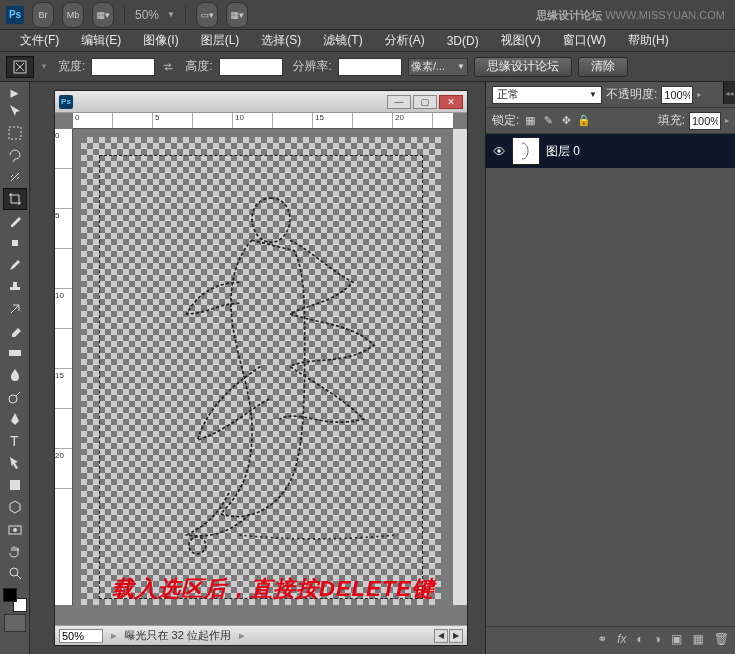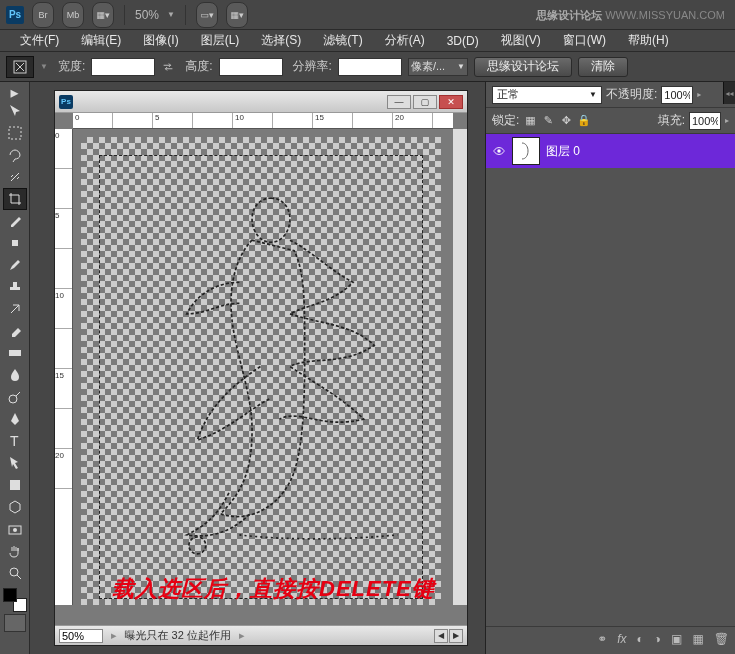--- a/index.html
+++ b/index.html
@@ -63,21 +63,21 @@
 .panels { width: 250px; background: #535353; border-left: 1px solid #222; position: relative; }
 .ptabs { height: 22px; background: #3a3a3a; display: flex; align-items: flex-end; padding-left: 4px; }
 .ptab { background: #535353; color: #eee; font-size: 12px; padding: 3px 10px; border-top-left-radius: 3px; border-top-right-radius: 3px; cursor: pointer; }
 .pctrls { position: absolute; right: 4px; top: 3px; font-size: 10px; color: #bbb; display: flex; gap: 4px; align-items: center; }
 .prow { height: 26px; display: flex; align-items: center; padding: 0 6px; gap: 4px; font-size: 12px; color: #ddd; border-bottom: 1px solid #3a3a3a; }
 .sel-dd { flex: 1; height: 18px; background: #fff; border: 1px solid #333; color: #222; font-size: 11px; padding: 0 4px; display: flex; align-items: center; justify-content: space-between; cursor: pointer; max-width: 110px; }
 .pct { width: 32px; height: 18px; background: #fff; border: 1px solid #333; font-size: 11px; text-align: right; padding: 0 2px; color: #222; }
 .lock-icons { display: flex; gap: 4px; }
 .lock-icons span { width: 14px; height: 14px; display: flex; align-items: center; justify-content: center; color: #ccc; font-size: 11px; cursor: pointer; }
 .layer-list { height: 370px; background: #535353; overflow: auto; }
-.layer { height: 34px; background: #6d28d9; display: flex; align-items: center; gap: 6px; padding: 0 6px; color: #fff; font-size: 12px; cursor: pointer; }
+.layer { height: 34px; background: #0f172a; display: flex; align-items: center; gap: 6px; padding: 0 6px; color: #fff; font-size: 12px; cursor: pointer; }
 .eye { width: 14px; height: 14px; color: #fff; }
 .thumb { width: 28px; height: 28px; background: #fff; border: 1px solid #222; display: flex; align-items: center; justify-content: center; }
 .pfoot { position: absolute; bottom: 4px; left: 0; right: 0; height: 24px; border-top: 1px solid #3a3a3a; display: flex; align-items: center; justify-content: flex-end; padding: 0 6px; gap: 10px; color: #bbb; font-size: 12px; }
 .pfoot span { cursor: pointer; }
 .panel-strip { position: absolute; right: 0; top: 0; width: 12px; height: 22px; background: #2a2a2a; border-left: 1px solid #111; cursor: pointer; display: flex; align-items: center; justify-content: center; color: #888; font-size: 8px; }
 </style>
 </head>
 <body>
 
 <div class="topbar">

